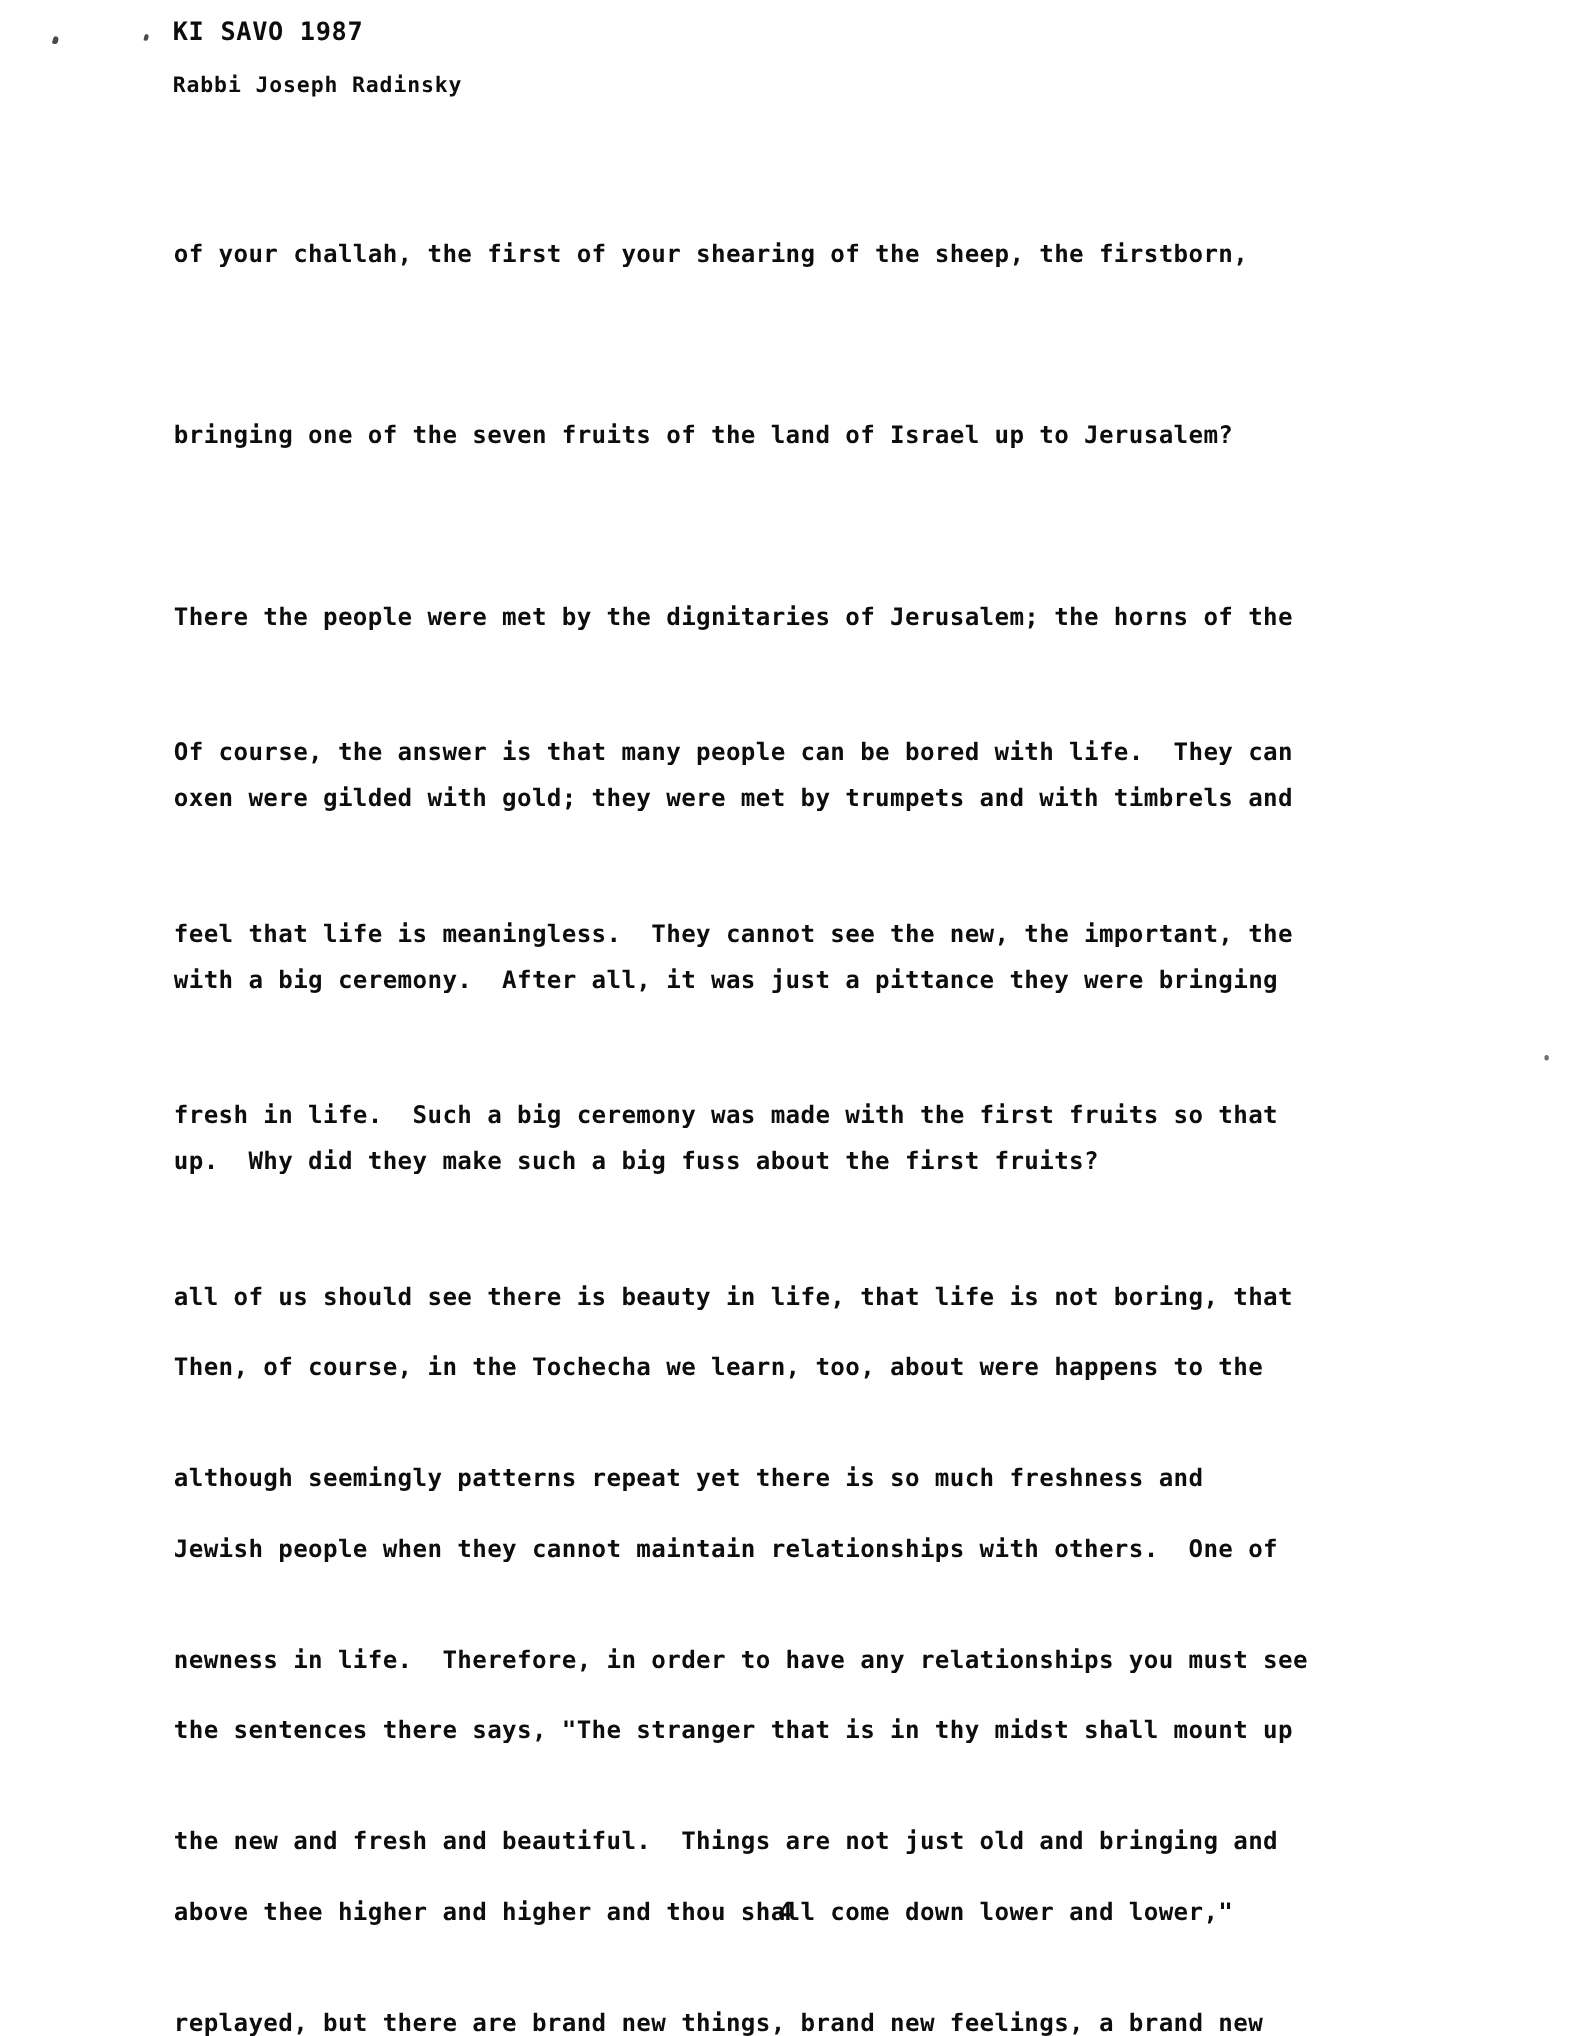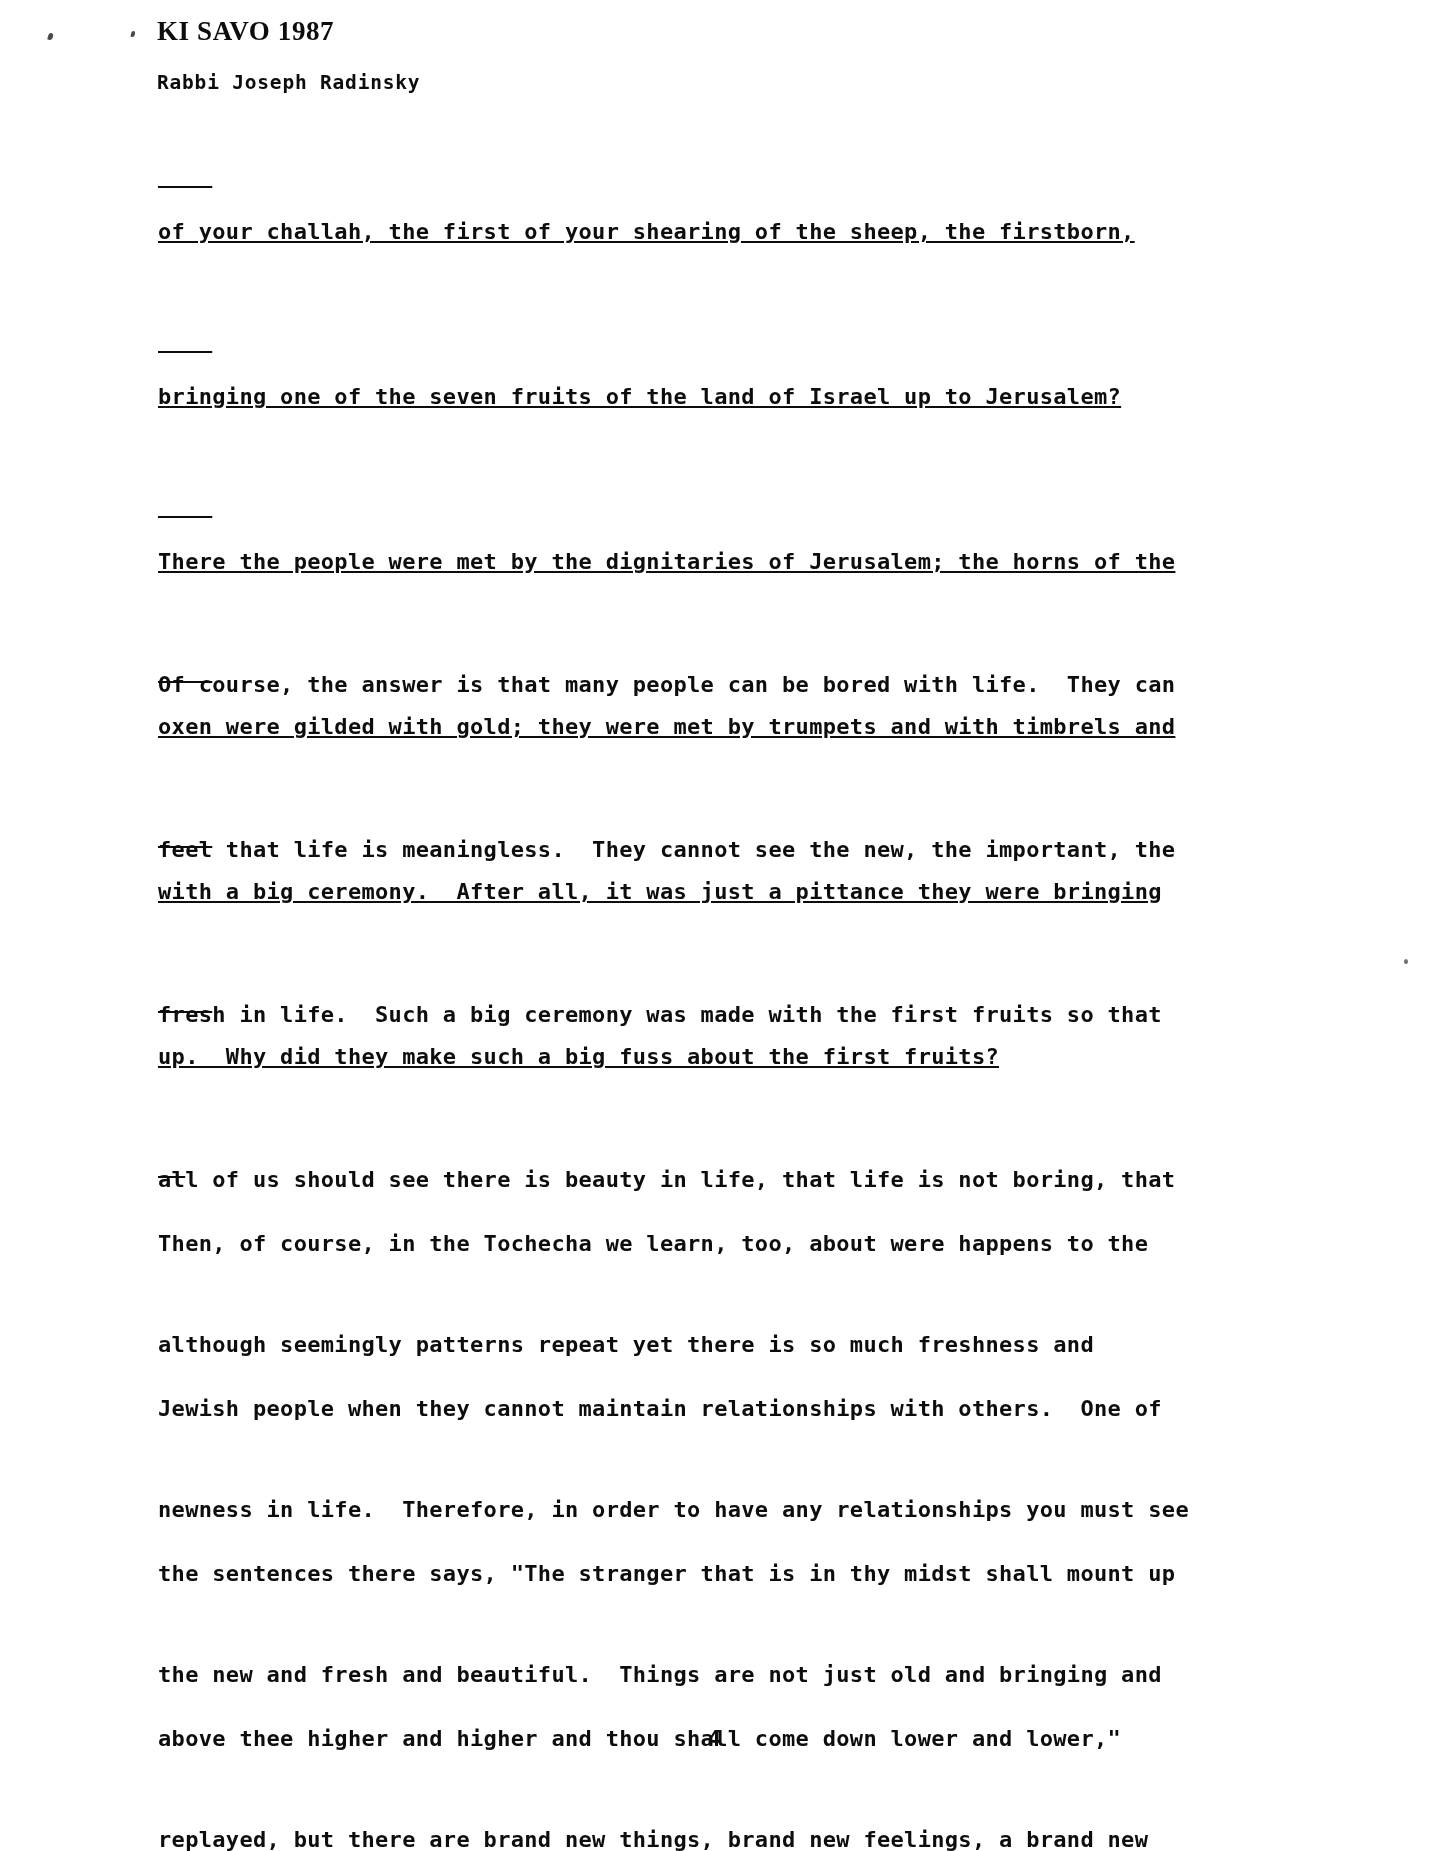--- a/index.html
+++ b/index.html
@@ -16,40 +16,39 @@
     font-family: "DejaVu Sans Mono", "Liberation Mono", monospace;
     font-weight: 700;
     color: #0d0d0d;
   }
   .header {
     position: absolute;
     left: 157px;
     top: 16px;
   }
   .header .title {
-    font-size: 27px;
+    font-size: 23px;
     letter-spacing: 0.6px;
     white-space: pre;
-    font-family: Liberation Serif, serif;
   }
   .header .author {
     font-size: 19.5px;
     letter-spacing: 0.8px;
     margin-top: 24px;
     white-space: pre;
   }
   .para {
     position: absolute;
     left: 158px;
     font-size: 22px;
     line-height: 55px;
     letter-spacing: 0.32px;
     white-space: pre;
   }
-  .para-1 { top: 94px; text-decoration: underline; }
+  .para-1 { top: 94px; }
   .para-2 { top: 547px; }
   .para-3 { top: 1106px; }
   .line { white-space: pre; }
   .page-number {
     position: absolute;
     left: 690px;
     top: 1726px;
     width: 48px;
     text-align: center;
     font-size: 22px;

